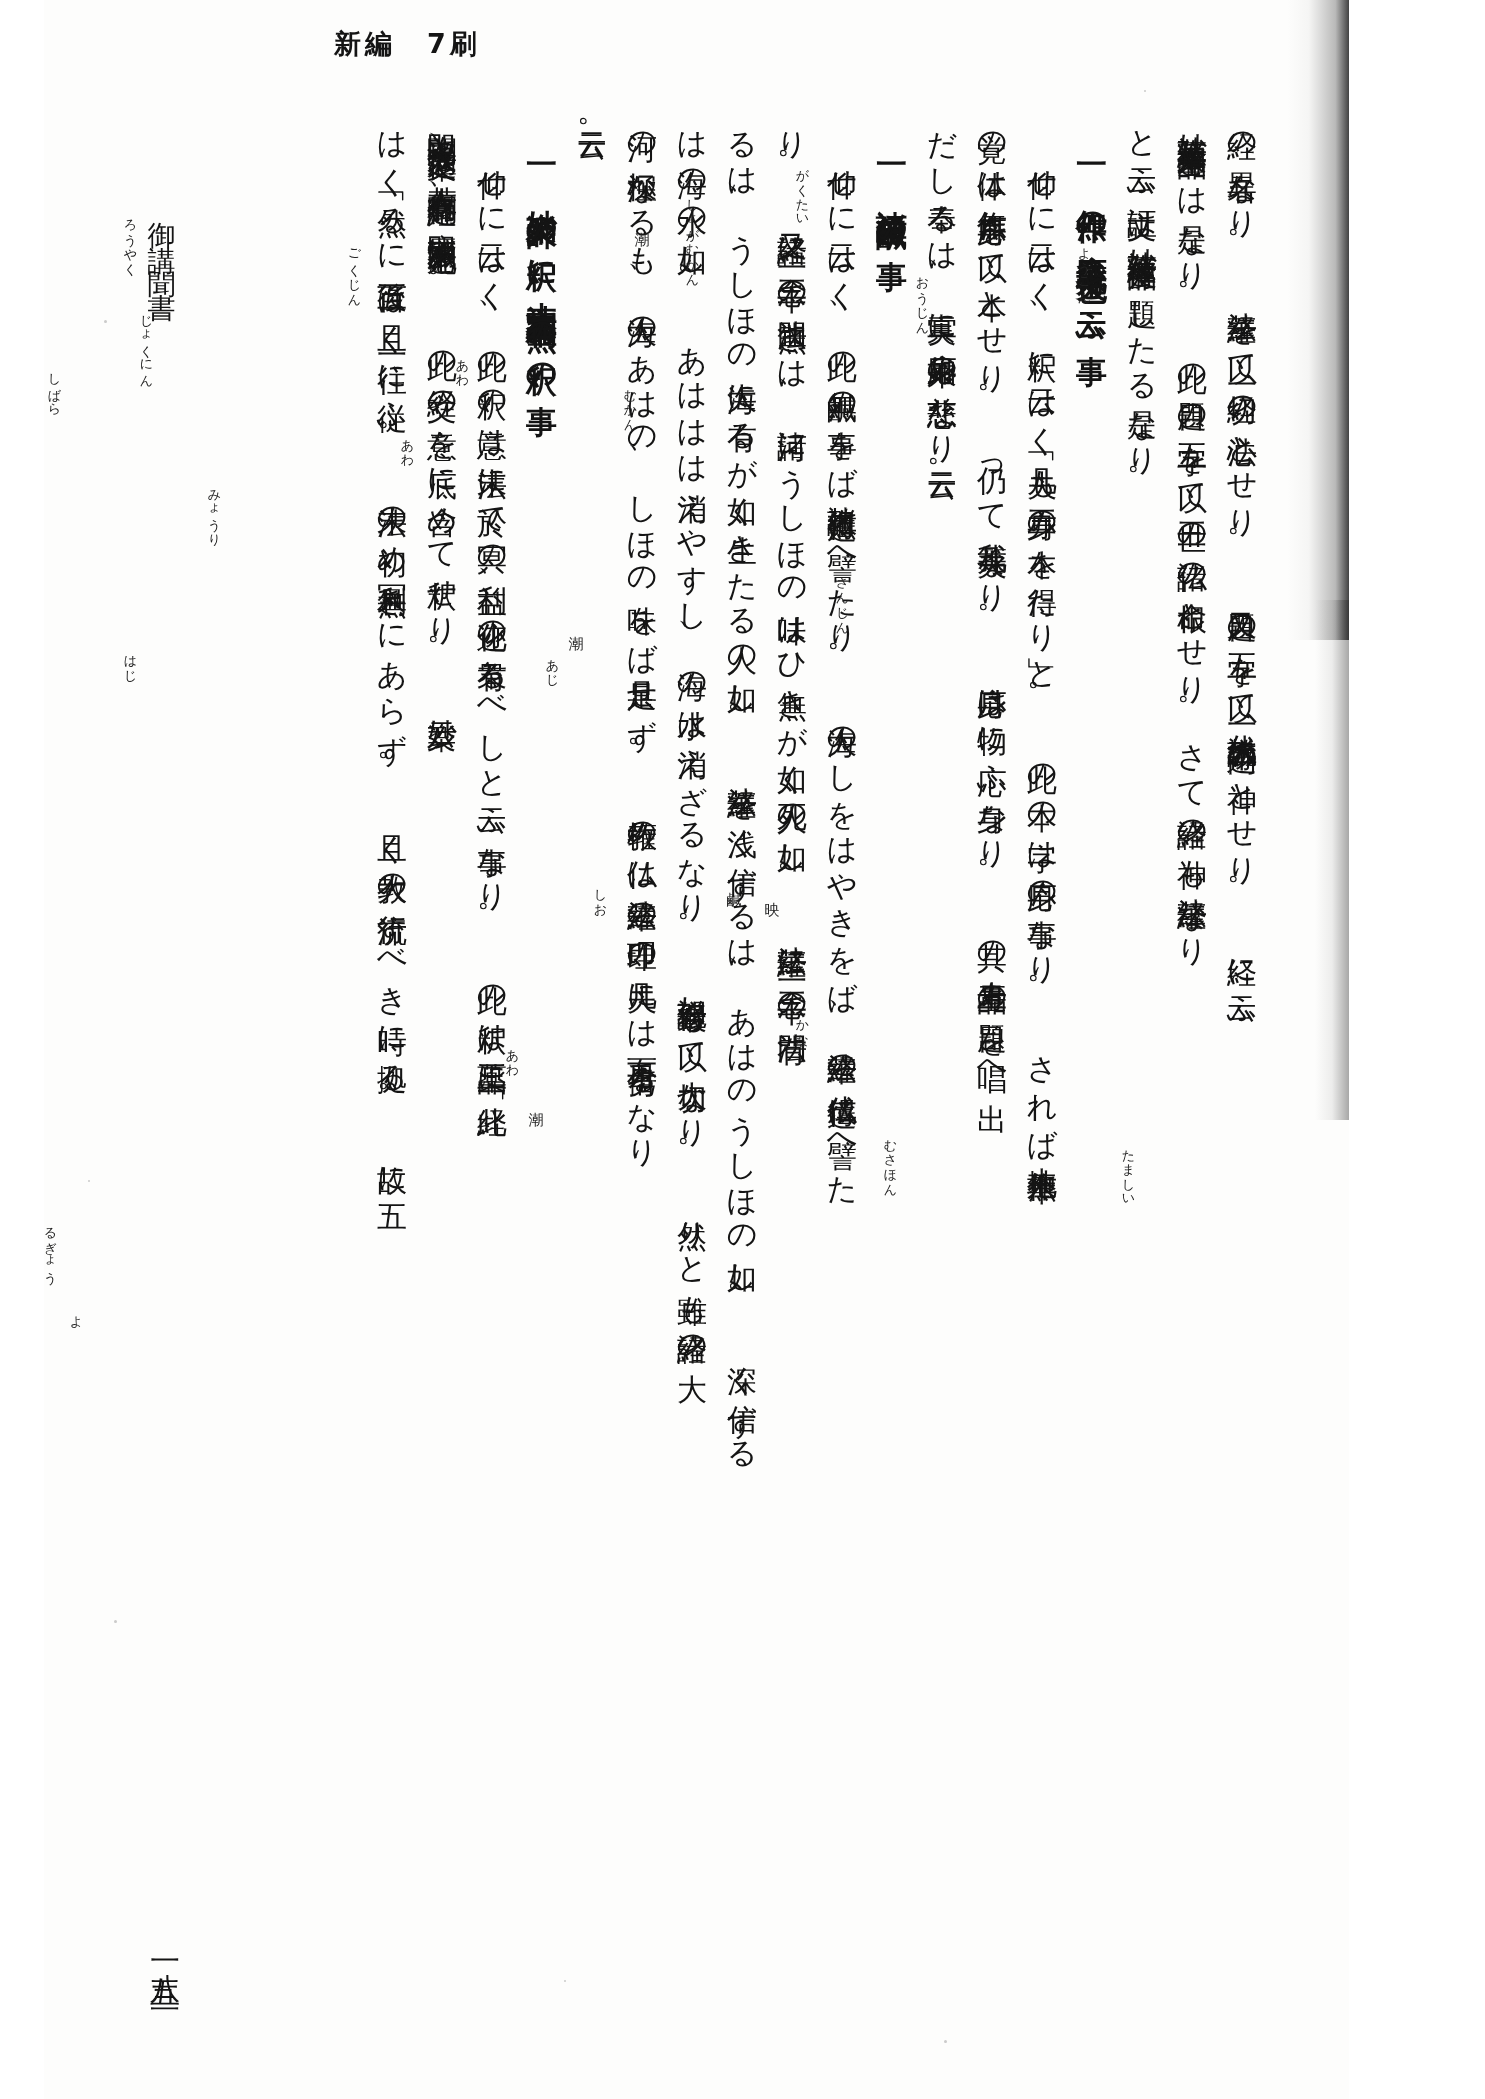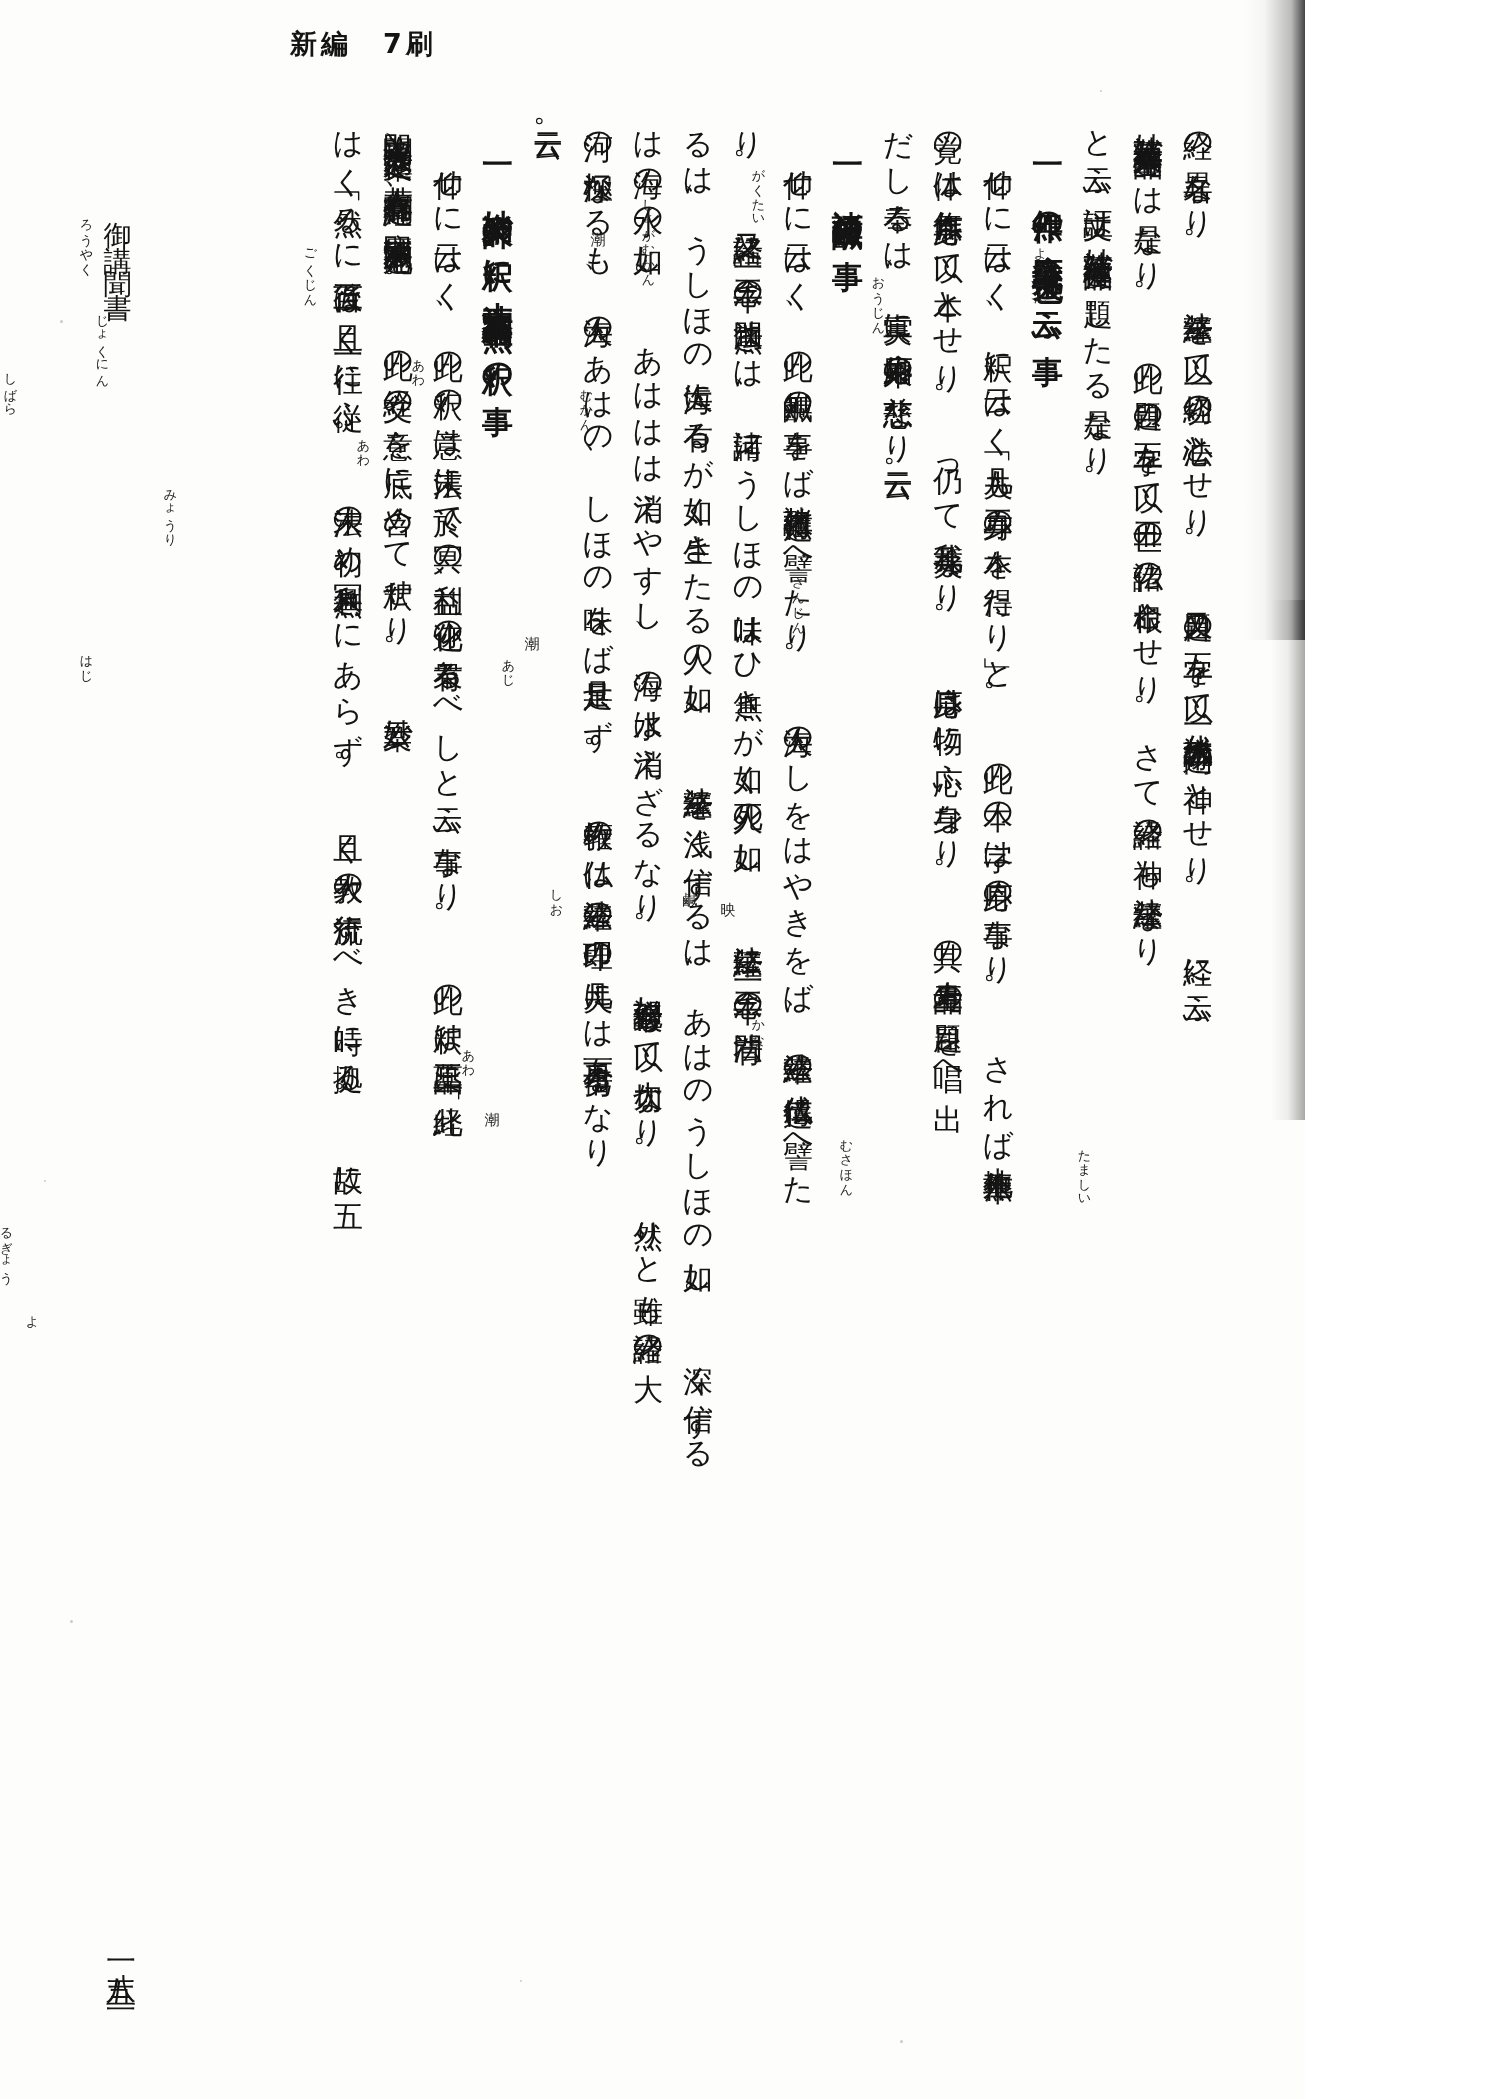--- a/index.html
+++ b/index.html
@@ -8,20 +8,21 @@
     background: #ffffff;
   }
   .page {
     position: relative;
     width: 1305px;
     height: 2099px;
     background: #fdfdfc;
     overflow: hidden;
     font-family: "DejaVu Serif", "Liberation Serif", serif;
     color: #141414;
+    margin-left: 44px;
   }
 
   
   .edition-mark {
     position: absolute;
     top: 26px;
     left: 290px;
     font-size: 27px;
     font-weight: bold;
     letter-spacing: 4px;

